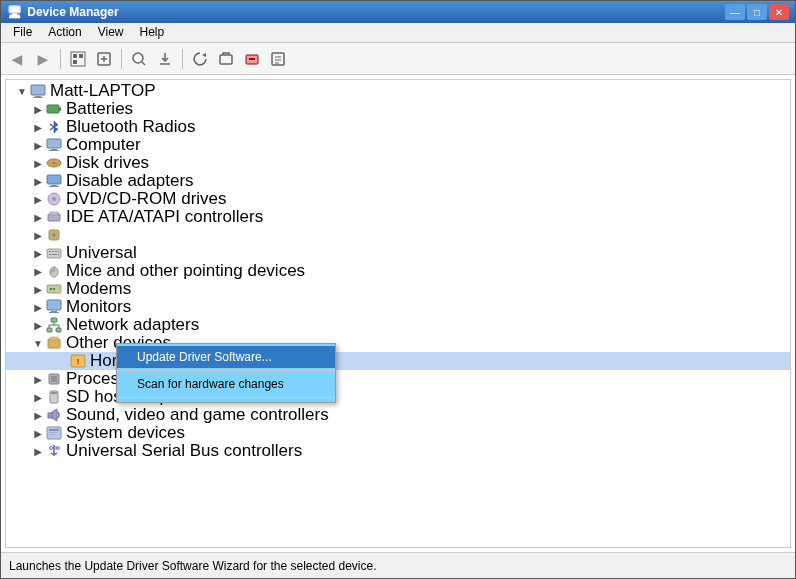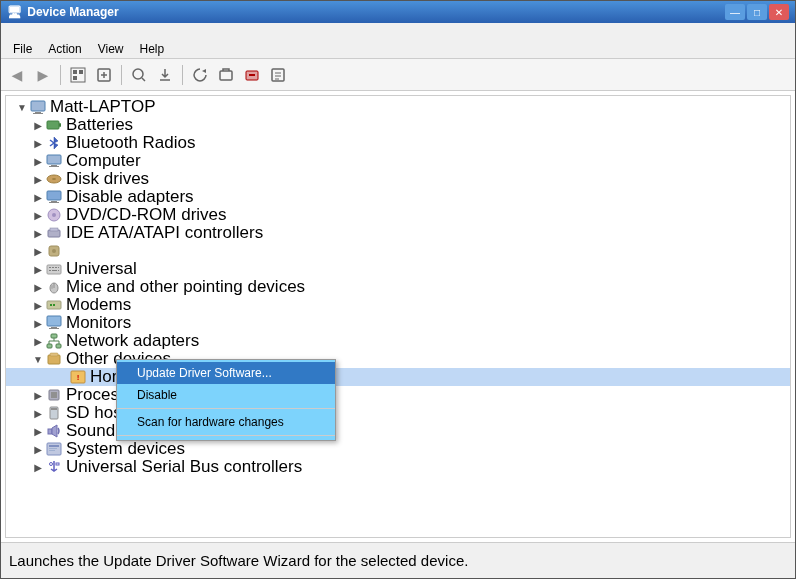--- a/index.html
+++ b/index.html
@@ -56,23 +56,23 @@
       border-radius: 2px;
     }
     .titlebar-btn.minimize { background: #5a9de0; }
     .titlebar-btn.maximize { background: #5a9de0; }
     .titlebar-btn.close { background: #e05a5a; }
 
     
     .menubar {
       background: #f0f0f0;
       border-bottom: 1px solid #ccc;
-      height: 36px;
-      display: flex;
-      align-items: flex-end;
+      height: 20px;
+      display: flex;
+      align-items: flex-start;
       padding: 0 4px;
       flex-shrink: 0;
     }
     .menubar-item {
       padding: 2px 8px;
       cursor: pointer;
       font-size: 12px;
     }
 
     
@@ -183,25 +183,25 @@
     .ctx-sep {
       height: 1px;
       background: #ccc;
       margin: 2px 0;
     }
 
     
     .statusbar {
       background: #f0f0f0;
       border-top: 1px solid #ccc;
-      height: 36px;
+      height: 26px;
       display: flex;
       align-items: center;
       padding: 0 8px;
-      font-size: 15px;
+      font-size: 12px;
       flex-shrink: 0;
     }
 
     
     .tree-area::-webkit-scrollbar { width: 14px; }
     .tree-area::-webkit-scrollbar-track { background: #f0f0f0; border-left: 1px solid #ccc; }
     .tree-area::-webkit-scrollbar-thumb { background: #c0c0c0; border: 1px solid #aaa; }
   </style>
 </head>
 <body>
@@ -540,21 +540,20 @@
               <rect x="10" y="4" width="3" height="2" fill="none" stroke="#6060c0" stroke-width="1"></rect>
             </svg>
         </div>
         <span class="tree-label">Universal Serial Bus controllers</span>
       </div>
 
     </div>
 
     <div class="context-menu">
       <div class="ctx-item highlighted">Update Driver Software...</div>
-      <div class="ctx-item">Disable</div>
       <div class="ctx-sep"></div>
       <div class="ctx-item">Scan for hardware changes</div>
       <div class="ctx-sep"></div>
     </div>
   </div>
 
   <div class="statusbar">
     <span>Launches the Update Driver Software Wizard for the selected device.</span>
   </div>
 

